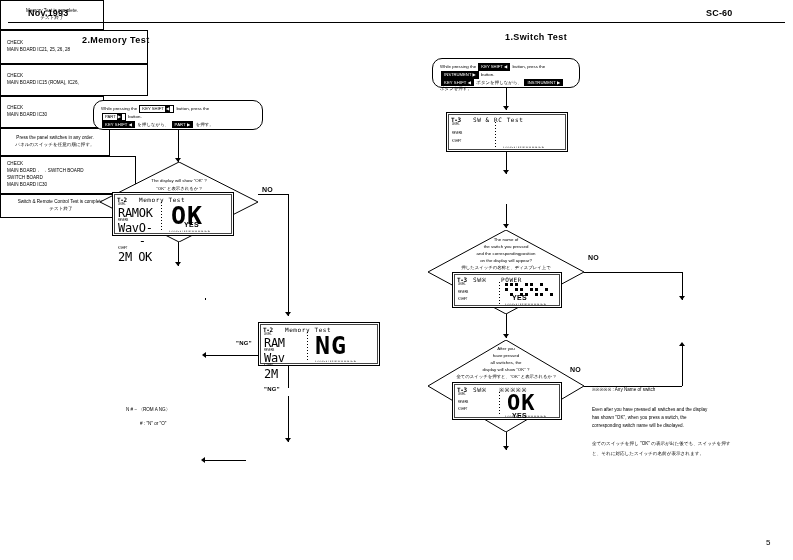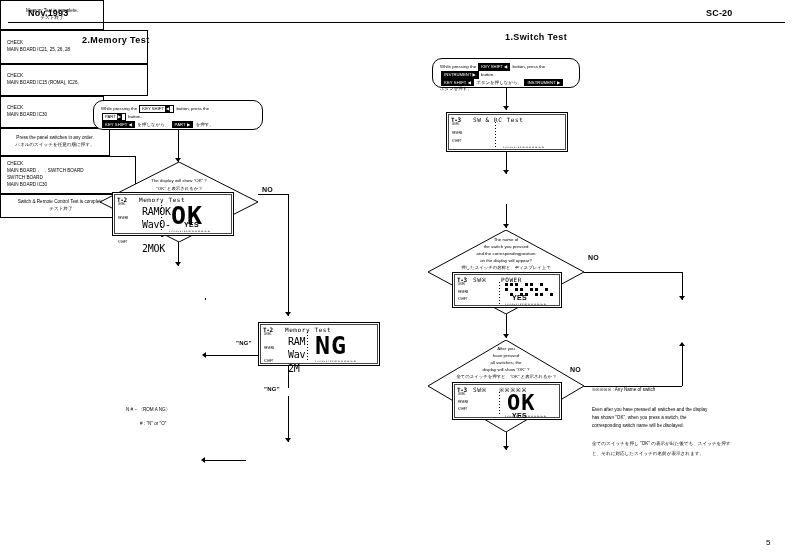--- a/index.html
+++ b/index.html
@@ -43,31 +43,31 @@
   .note{position:absolute;font-size:4.6px;line-height:1.6;}
   
   .lcd{position:absolute;border:1px solid #000;background:#fff;box-sizing:border-box;}
   .lcd-inner{position:absolute;inset:1px;border:1px solid #444;box-sizing:border-box;padding:1px 2px;}
   .lcd-top{display:flex;align-items:flex-start;}
   .lcd-mode{font-family:"DejaVu Sans Mono",monospace;font-size:6px;font-weight:bold;letter-spacing:-.3px;}
   .lcd-title{font-family:"DejaVu Sans Mono",monospace;font-size:6px;letter-spacing:.6px;margin-left:12px;}
   .lcd-rows{position:absolute;left:3px;top:9px;width:34px;}
   .lcd-row{margin-bottom:.5px;}
   .lcd-minilabel{font-size:2.6px;letter-spacing:-.1px;display:block;line-height:1;}
-  .lcd-bigrow{font-family:"DejaVu Sans Mono",monospace;font-size:10px;line-height:1.05;letter-spacing:-.3px;display:flex;justify-content:space-between;margin-left:24px;}
+  .lcd-bigrow{font-family:"DejaVu Sans Mono",monospace;font-size:12px;line-height:1.05;letter-spacing:-.3px;display:flex;justify-content:space-between;}
   .lcd-ruler{position:absolute;font-size:2.2px;letter-spacing:-.25px;font-family:"DejaVu Sans Mono",monospace;}
   .segtext{position:absolute;font-family:"DejaVu Sans Mono",monospace;font-weight:bold;letter-spacing:1px;}
 </style>
 </head>
 <body>
 
 <div class="page">
 
   <div class="abs" id="header-date">Nov.1993</div>
-  <div class="abs" id="header-model">SC-20</div>
+  <div class="abs" id="header-model">SC-60</div>
   <div class="abs" id="header-rule"></div>
   <div class="abs" id="page-number">5</div>
 
   <div class="abs sec-title" style="left:82px;top:35px;">2.Memory  Test</div>
   <div class="abs sec-title" style="left:505px;top:32px;">1.Switch Test</div>
 
   <div class="abs term" style="left:93px;top:100px;width:170px;height:30px;">
     <div class="ln">
       <span>While   pressing   the</span>
       <span class="key"><span>KEY  SHIFT</span><span class="key inv" style="padding:0 1px;border:none;">◀</span></span>

